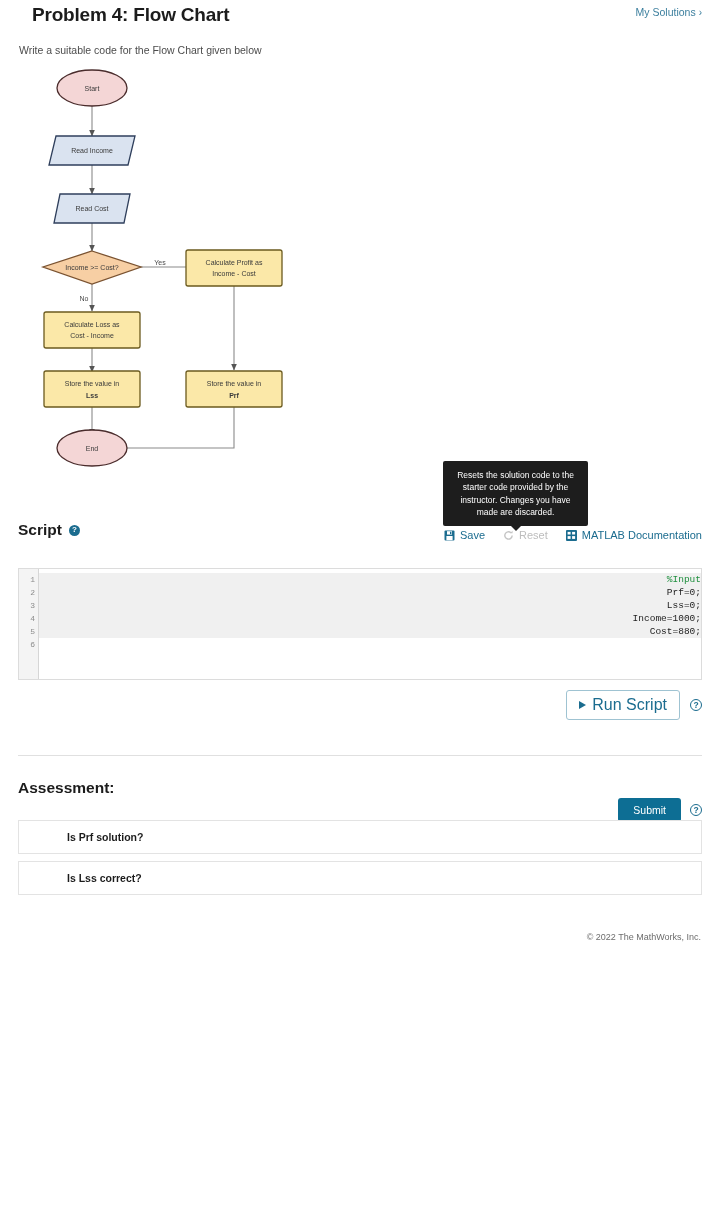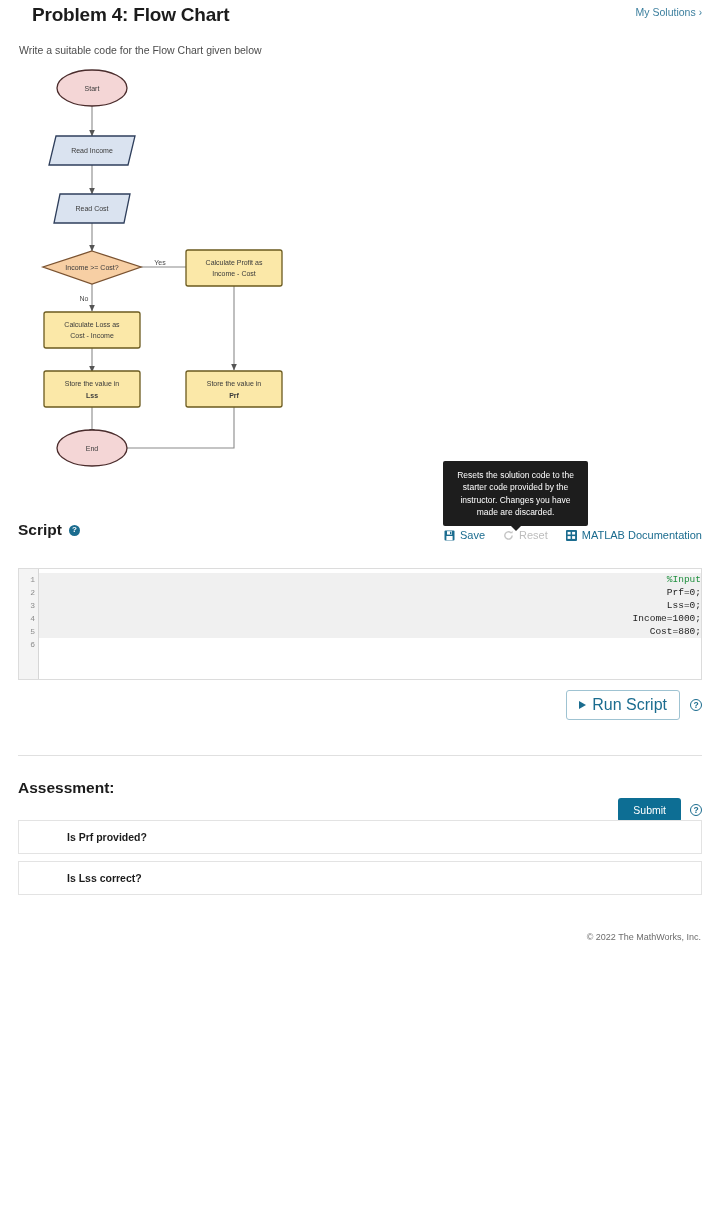--- a/index.html
+++ b/index.html
@@ -275,19 +275,19 @@
 
   <div class="assess-head">
     <span class="assess-title">Assessment:</span>
   </div>
   <div class="assess-right">
     <button class="submit-btn">Submit</button>
     <span class="help-icon outline">?</span>
   </div>
 
   <div class="assess-list">
-    <div class="assess-row">Is Prf provided?</div>
+    <div class="assess-row">Is Prf solution?</div>
     <div class="assess-row">Is Lss correct?</div>
   </div>
 
   <div class="footer">© 2022 The MathWorks, Inc.</div>
 
 </div>
 
 </body></html>

